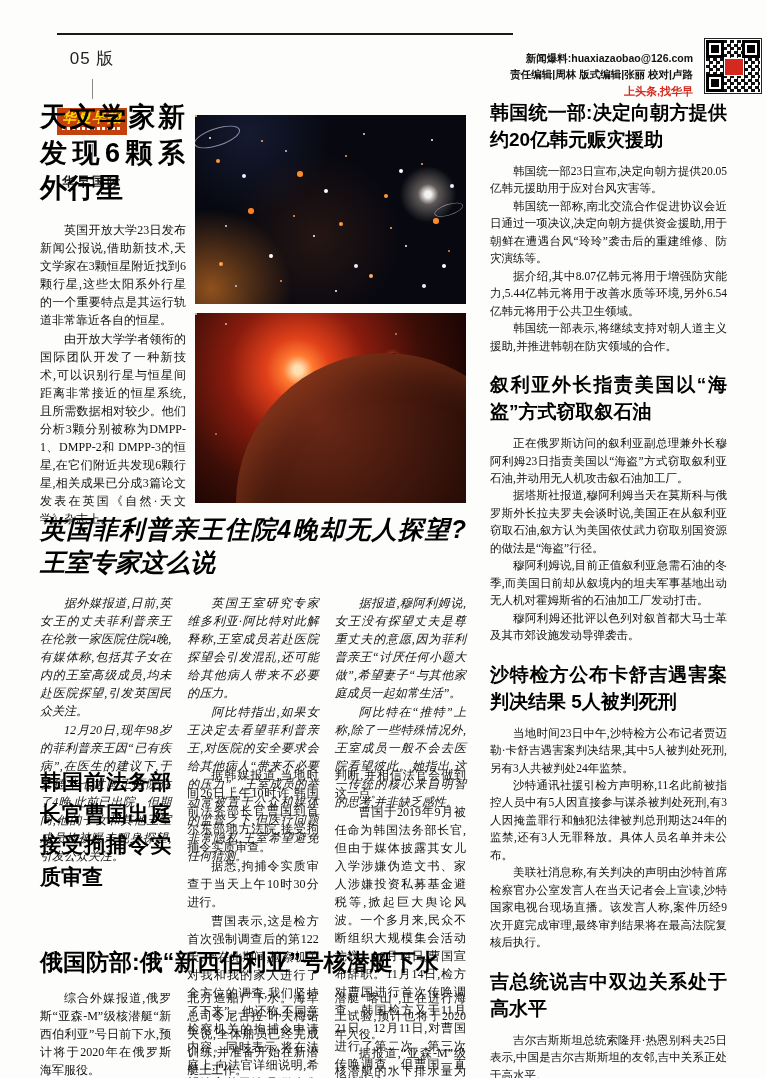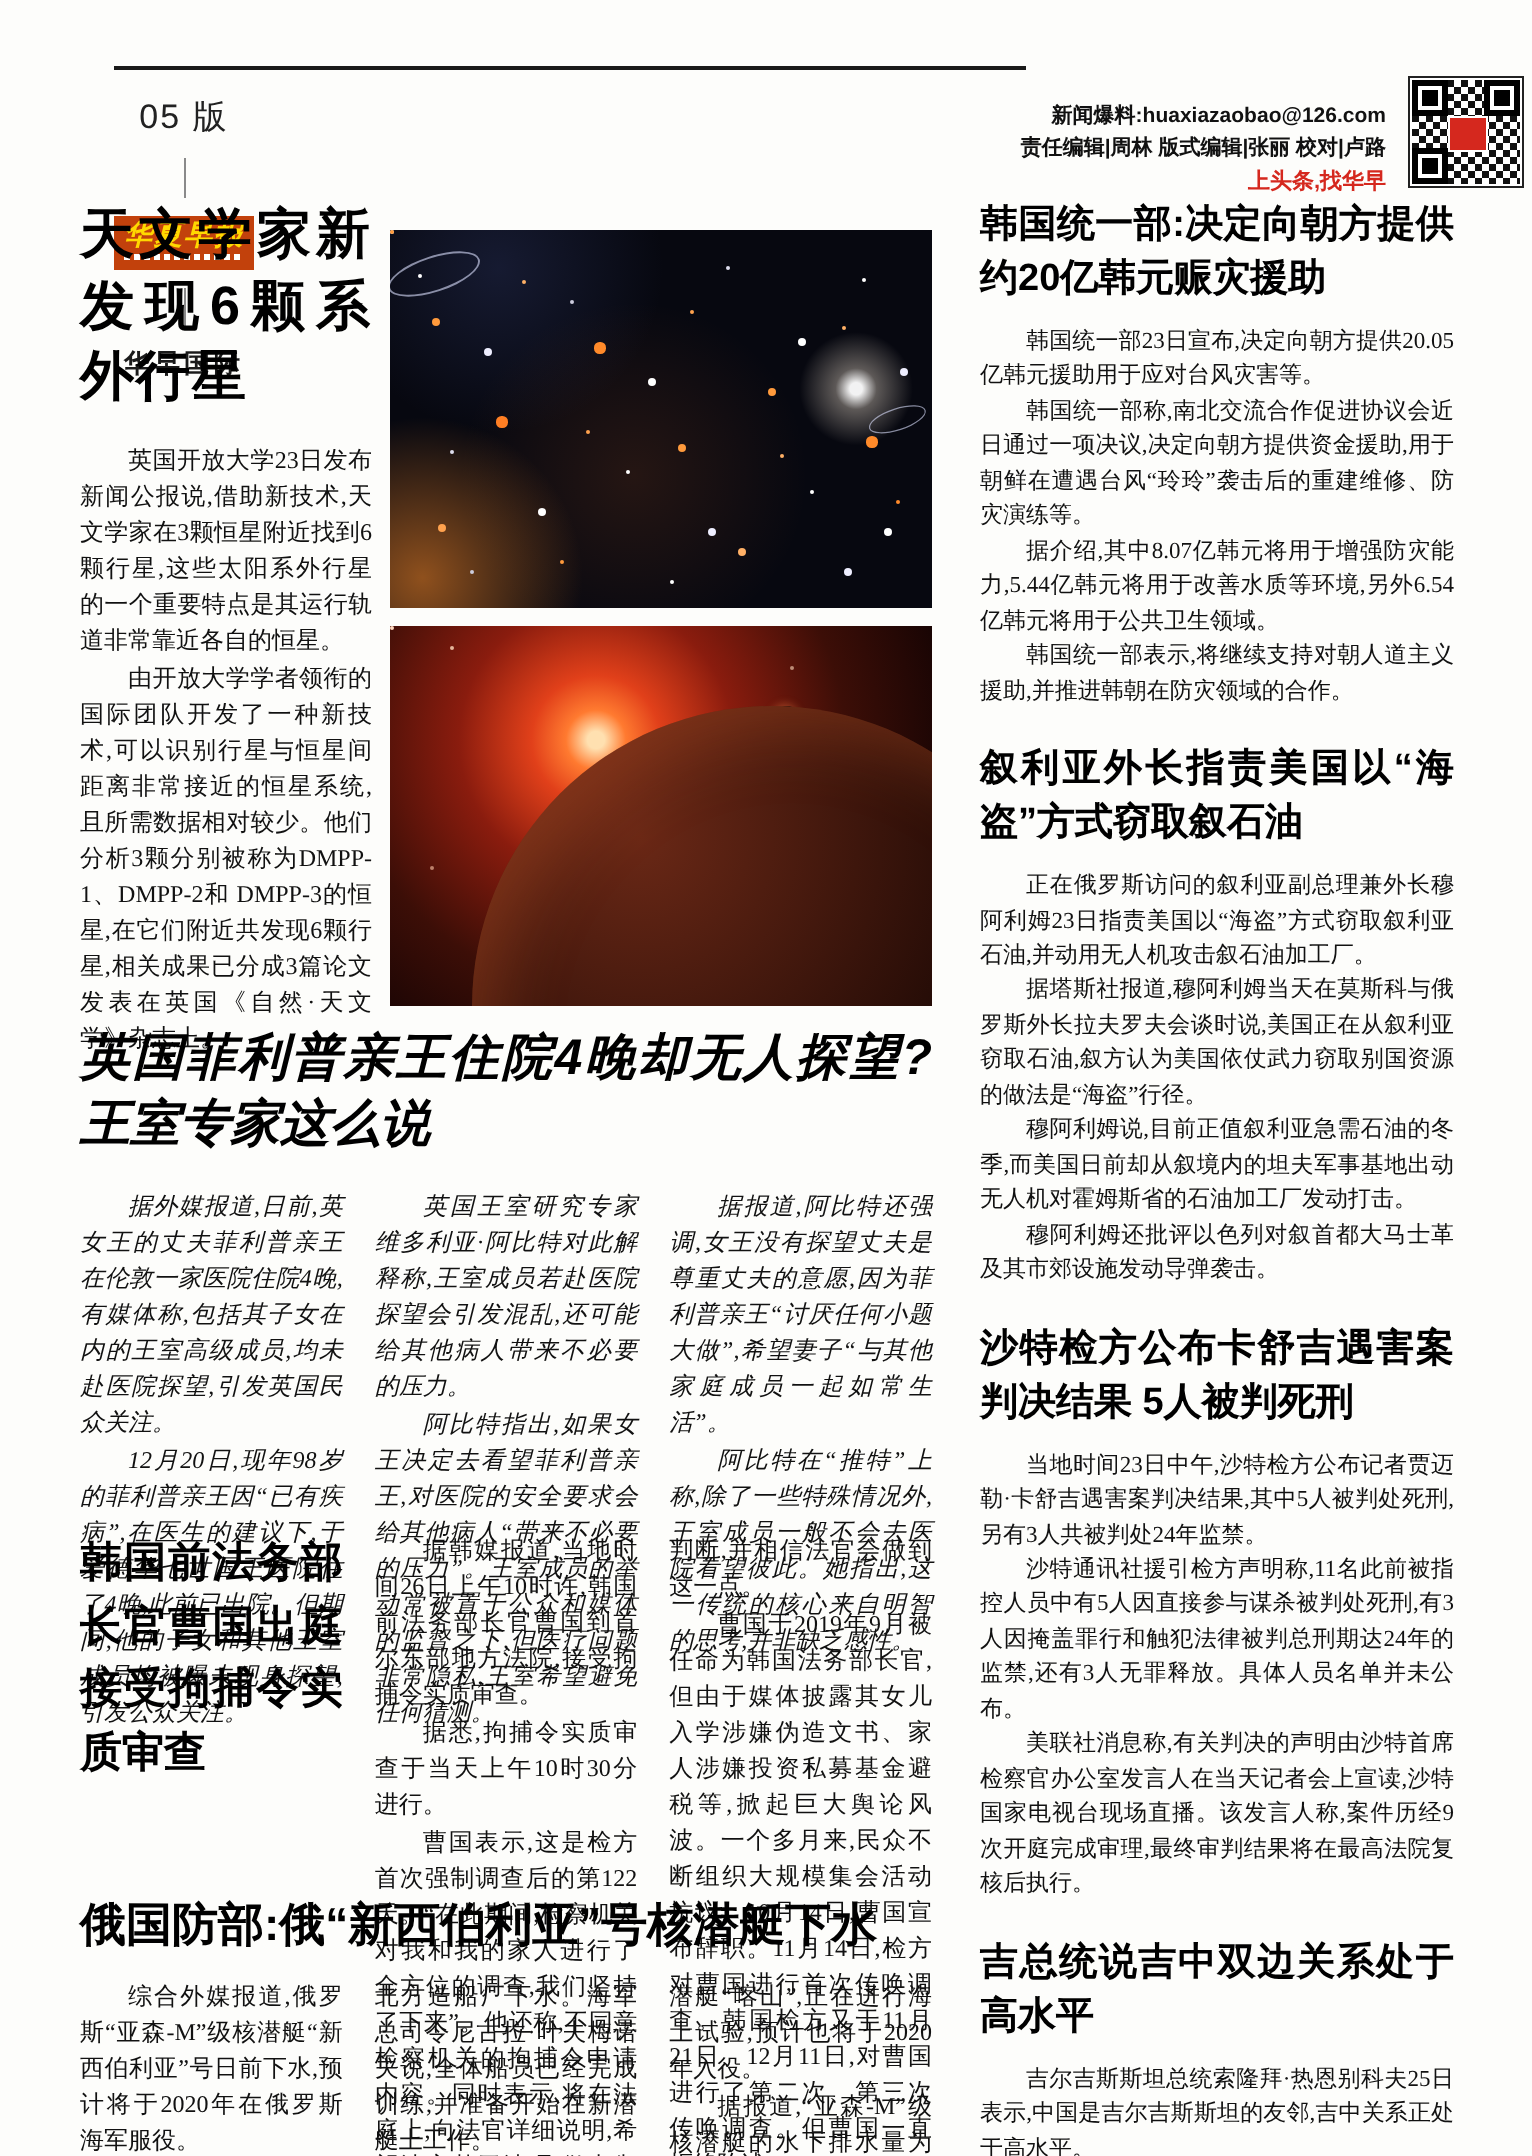--- a/index.html
+++ b/index.html
@@ -154,21 +154,21 @@
     <div class="cols">
       <div class="col">
         <p class="bt">据外媒报道,日前,英女王的丈夫菲利普亲王在伦敦一家医院住院4晚,有媒体称,包括其子女在内的王室高级成员,均未赴医院探望,引发英国民众关注。</p>
         <p class="bt">12月20日,现年98岁的菲利普亲王因“已有疾病”,在医生的建议下,于爱德华七世国王医院住了4晚,此前已出院。但期间,他的子女和其他王室成员均被曝未现身探望,引发公众关注。</p>
       </div>
       <div class="col">
         <p class="bt">英国王室研究专家维多利亚·阿比特对此解释称,王室成员若赴医院探望会引发混乱,还可能给其他病人带来不必要的压力。</p>
         <p class="bt">阿比特指出,如果女王决定去看望菲利普亲王,对医院的安全要求会给其他病人“带来不必要的压力”。王室成员的举动常被置于公众和媒体的监督之下,但医疗问题非常隐私,王室希望避免任何猜测。</p>
       </div>
       <div class="col">
-        <p class="bt">据报道,阿比特还强调,女王没有探望丈夫是尊重丈夫的意愿,因为菲利普亲王“讨厌任何小题大做”,希望妻子“与其他家庭成员一起如常生活”。</p>
+        <p class="bt">据报道,穆阿利姆说,女王没有探望丈夫是尊重丈夫的意愿,因为菲利普亲王“讨厌任何小题大做”,希望妻子“与其他家庭成员一起如常生活”。</p>
         <p class="bt">阿比特在“推特”上称,除了一些特殊情况外,王室成员一般不会去医院看望彼此。她指出,这一传统的核心来自明智的思考,并非缺乏感性。</p>
       </div>
     </div>
   </div>
 
   <div id="sec-chokuk" class="abs">
     <div class="cols">
       <div class="col">
         <h2 id="chokuk-title" class="hl">韩国前法务部长官曹国出庭 接受拘捕令实质审查</h2>
       </div>

